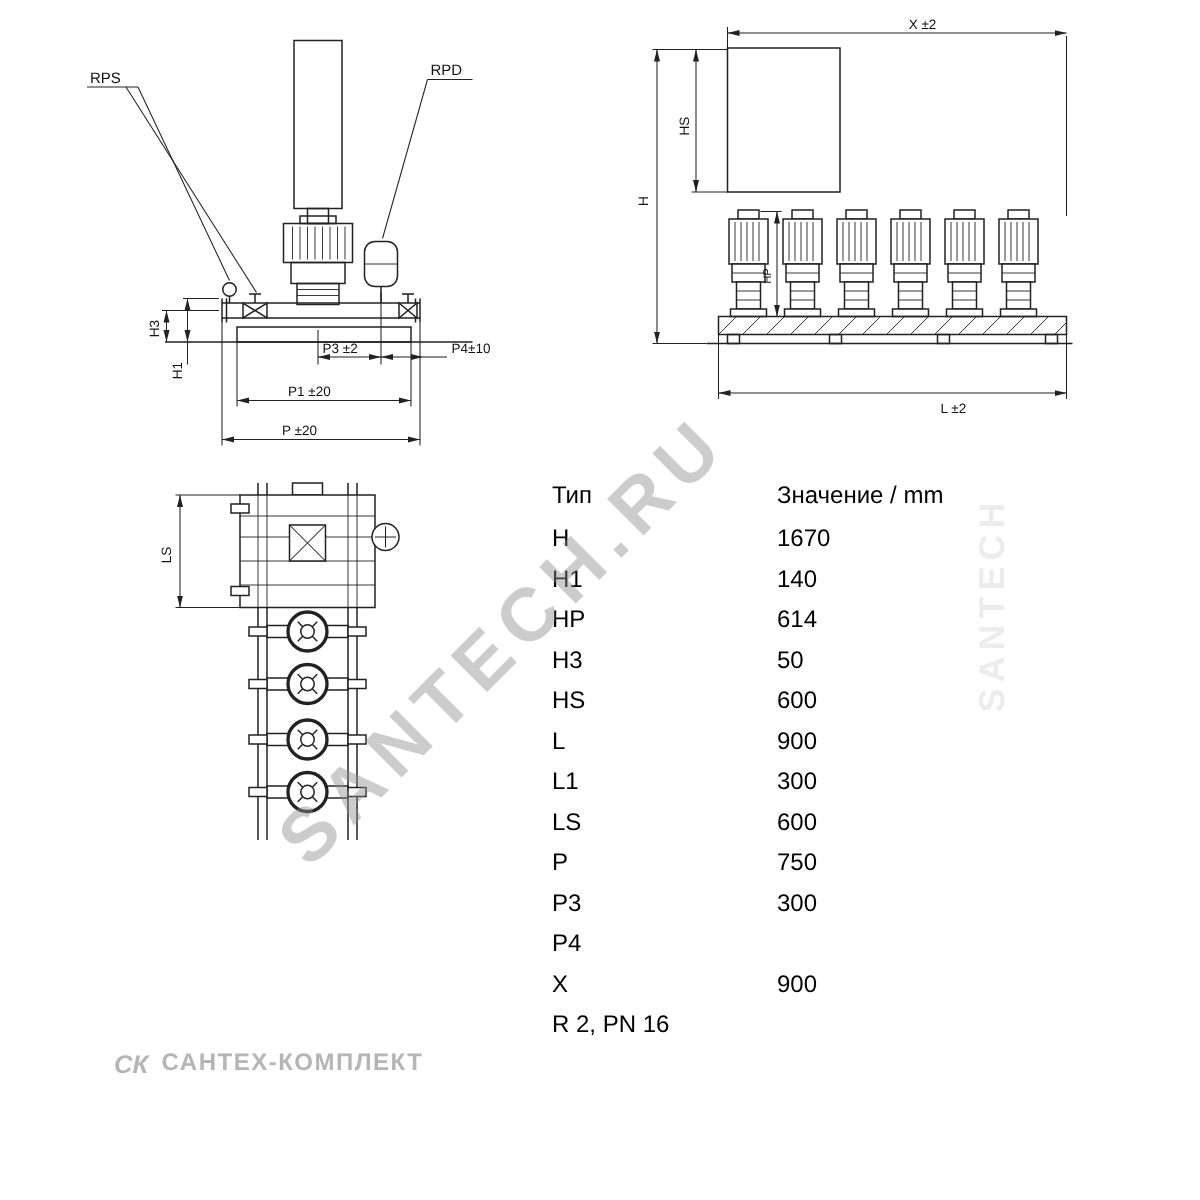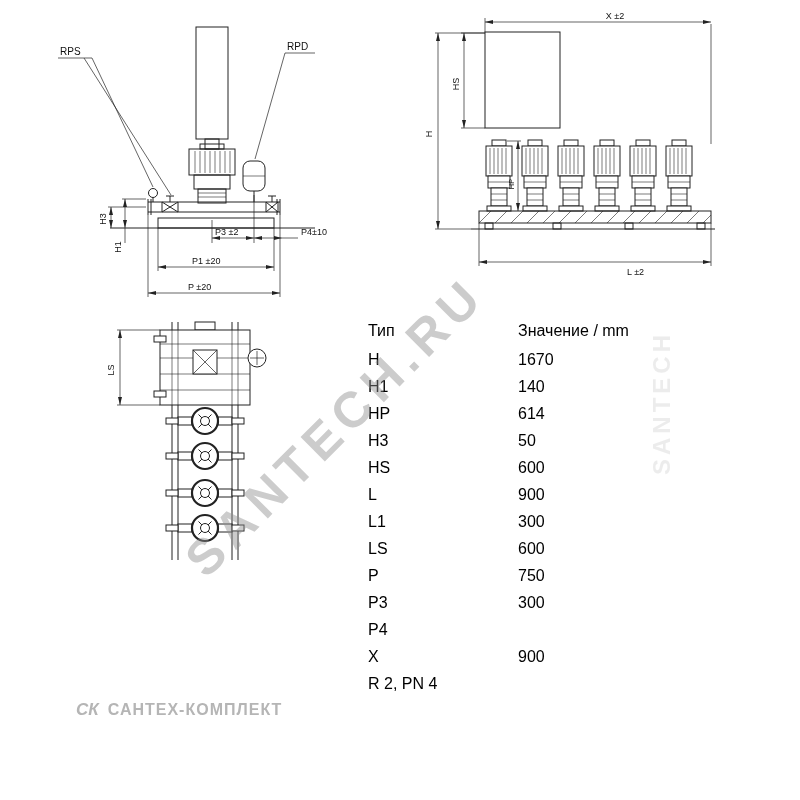--- a/index.html
+++ b/index.html
@@ -17,21 +17,21 @@
            opacity:.45;transform:rotate(-45deg);transform-origin:center;text-align:center;}
   .wm-side{left:648px;top:475px;font-size:24px;letter-spacing:4px;opacity:.16;
            transform:rotate(-90deg);transform-origin:top left;}
 
   
   .spec-table{position:absolute;left:368px;top:316px;width:300px;font-size:16px;}
   .spec-head{display:grid;grid-template-columns:150px 1fr;height:30px;align-items:center;}
   .spec-row{display:grid;grid-template-columns:150px 1fr;height:27px;align-items:center;}
 
   
-  .footer-logo{position:absolute;left:76px;top:700px;display:flex;align-items:center;gap:9px;color:#b5b5b5;}
+  .footer-logo{position:absolute;left:76px;top:700px;display:flex;align-items:flex-start;gap:9px;color:#b5b5b5;}
   .logo-mark{font-size:17px;font-weight:bold;font-style:italic;}
   .logo-text{font-size:16px;font-weight:bold;letter-spacing:1px;}
 </style>
 </head>
 <body>
 
 <svg class="abs" style="left:40px;top:15px" width="300" height="290" viewBox="0 0 300 290">
   <defs>
     <marker id="aF" markerWidth="10" markerHeight="8" refX="8" refY="3" orient="auto-start-reverse" markerUnits="userSpaceOnUse">
       <path d="M0,1 L8,3 L0,5 Z" fill="#222"></path>
@@ -272,21 +272,21 @@
     <span>P4</span>
   </div>
 
   <div class="spec-row">
     <span>X</span>
     <span>900</span>
   </div>
 
 
   <div class="spec-row">
-    <span>R 2, PN 4</span>
+    <span>R 2, PN 16</span>
   </div>
 </div>
 </div>
 
 <div class="watermark wm-main">SANTECH.RU</div>
 <div class="watermark wm-side">SANTECH</div>
 
 <div class="footer-logo">
   <span class="logo-mark">СК</span>
   <span class="logo-text">САНТЕХ-КОМПЛЕКТ</span>

